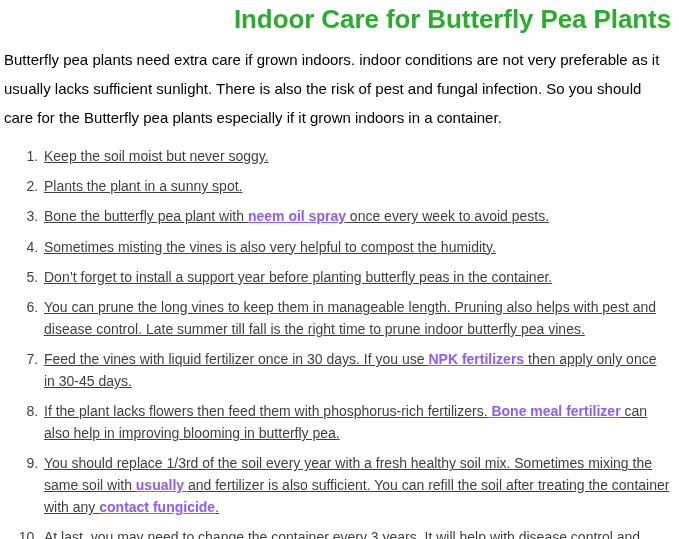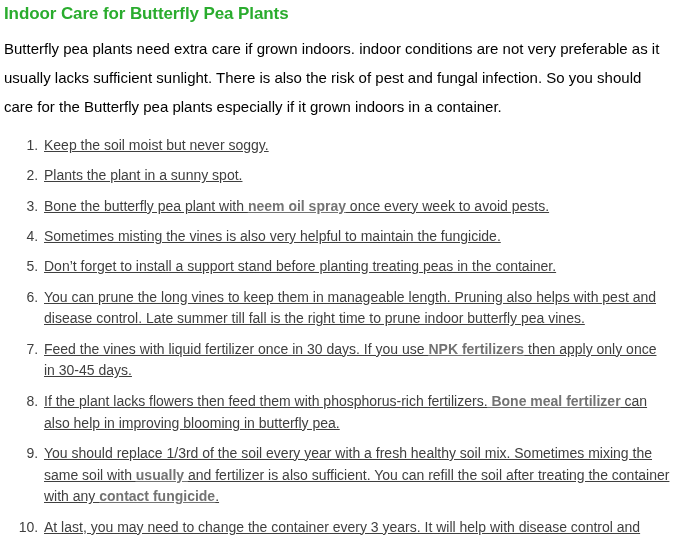--- a/index.html
+++ b/index.html
@@ -16,25 +16,26 @@
     -webkit-font-smoothing: antialiased;
   }
   .page {
     padding: 4px 8px 0 4px;
     box-sizing: border-box;
     width: 679px;
   }
   h1.article-title {
     margin: 0 0 7px 0;
     padding: 0;
-    font-size: 17px;
+    font-size: 26px;
     font-weight: bold;
     line-height: 1.18;
     color: #2aac2e;
     letter-spacing: -0.1px;
+    text-align: right;
   }
   p.intro {
     margin: 10px 0 14px 0;
     padding: 0;
     font-size: 15px;
     line-height: 29px;
     color: #000000;
     max-width: 668px;
   }
   ol.care-list {
@@ -49,42 +50,42 @@
     color: #3f3f3f;
     margin: 0 0 8.5px 0;
     padding-left: 2px;
     max-width: 640px;
     text-decoration: underline;
   }
   ol.care-list > li::marker {
     color: #3f3f3f;
   }
   a.inline-link {
-    color: #737373;
+    color: #8b5cf6;
     font-weight: bold;
     text-decoration: underline;
     text-underline-offset: 1px;
     white-space: pre;
   }
 </style>
 </head>
 <body>
 
 <div class="page">
 
   <h1 class="article-title">Indoor Care for Butterfly Pea Plants</h1>
 
   <p class="intro">Butterfly pea plants need extra care if grown indoors. indoor conditions are not very preferable as it usually lacks sufficient sunlight. There is also the risk of pest and fungal infection. So you should care for the Butterfly pea plants especially if it grown indoors in a container.</p>
 
   <ol class="care-list">
       <li><span>Keep the soil moist but never soggy.</span></li>
       <li><span>Plants the plant in a sunny spot.</span></li>
       <li><span>Bone the butterfly pea plant with </span><a class="inline-link" href="#">neem oil spray</a><span> once every week to avoid pests.</span></li>
-      <li><span>Sometimes misting the vines is also very helpful to maintain the fungicide.</span></li>
-      <li><span>Don’t forget to install a support stand before planting treating peas in the container.</span></li>
+      <li><span>Sometimes misting the vines is also very helpful to compost the humidity.</span></li>
+      <li><span>Don’t forget to install a support year before planting butterfly peas in the container.</span></li>
       <li><span>You can prune the long vines to keep them in manageable length. Pruning also helps with pest and disease control. Late summer till fall is the right time to prune indoor butterfly pea vines.</span></li>
       <li><span>Feed the vines with liquid fertilizer once in 30 days. If you use </span><a class="inline-link" href="#">NPK fertilizers</a><span> then apply only once in 30-45 days.</span></li>
       <li><span>If the plant lacks flowers then feed them with phosphorus-rich fertilizers.</span><a class="inline-link" href="#"> Bone meal fertilizer</a><span> can also help in improving blooming in butterfly pea.</span></li>
       <li><span>You should replace 1/3rd of the soil every year with a fresh healthy soil mix. Sometimes mixing the same soil with </span><a class="inline-link" href="#">usually </a><span>and fertilizer is also sufficient. You can refill the soil after treating the container with any </span><a class="inline-link" href="#">contact fungicide</a><span>.</span></li>
       <li><span>At last, you may need to change the container every 3 years. It will help with disease control and root-bound problems.</span></li>
     </ol>
 
 </div>
 
 </body></html>

